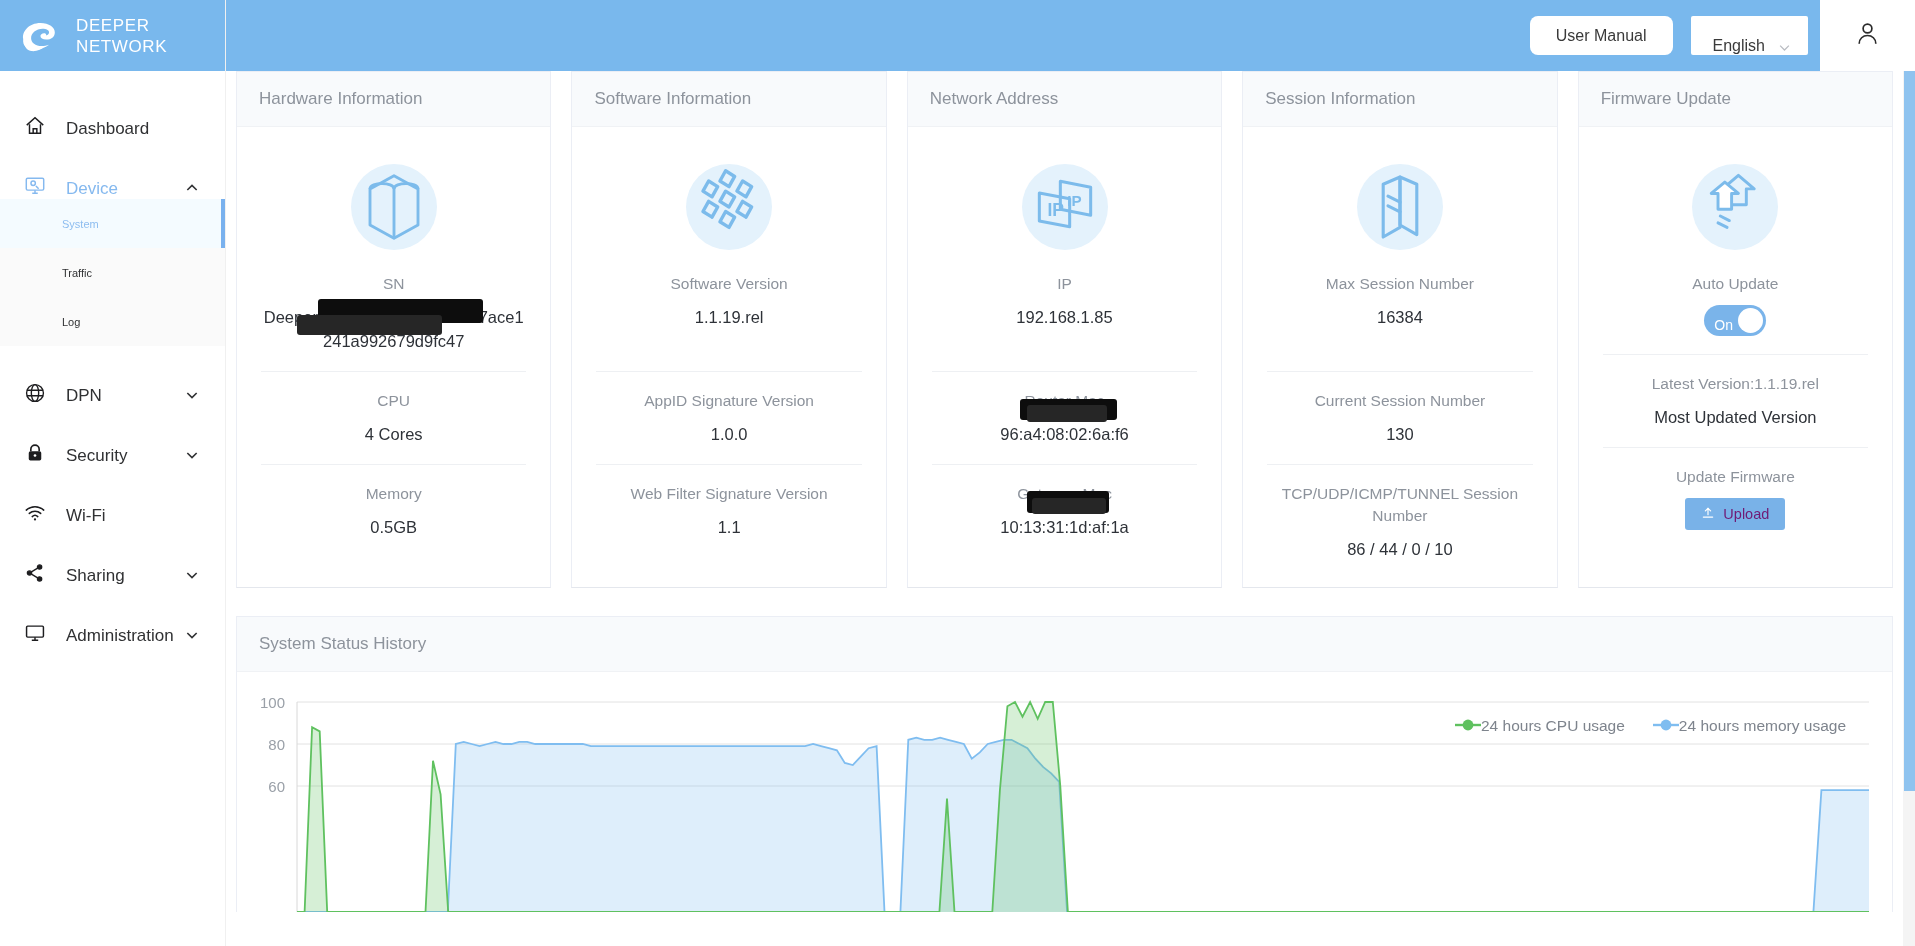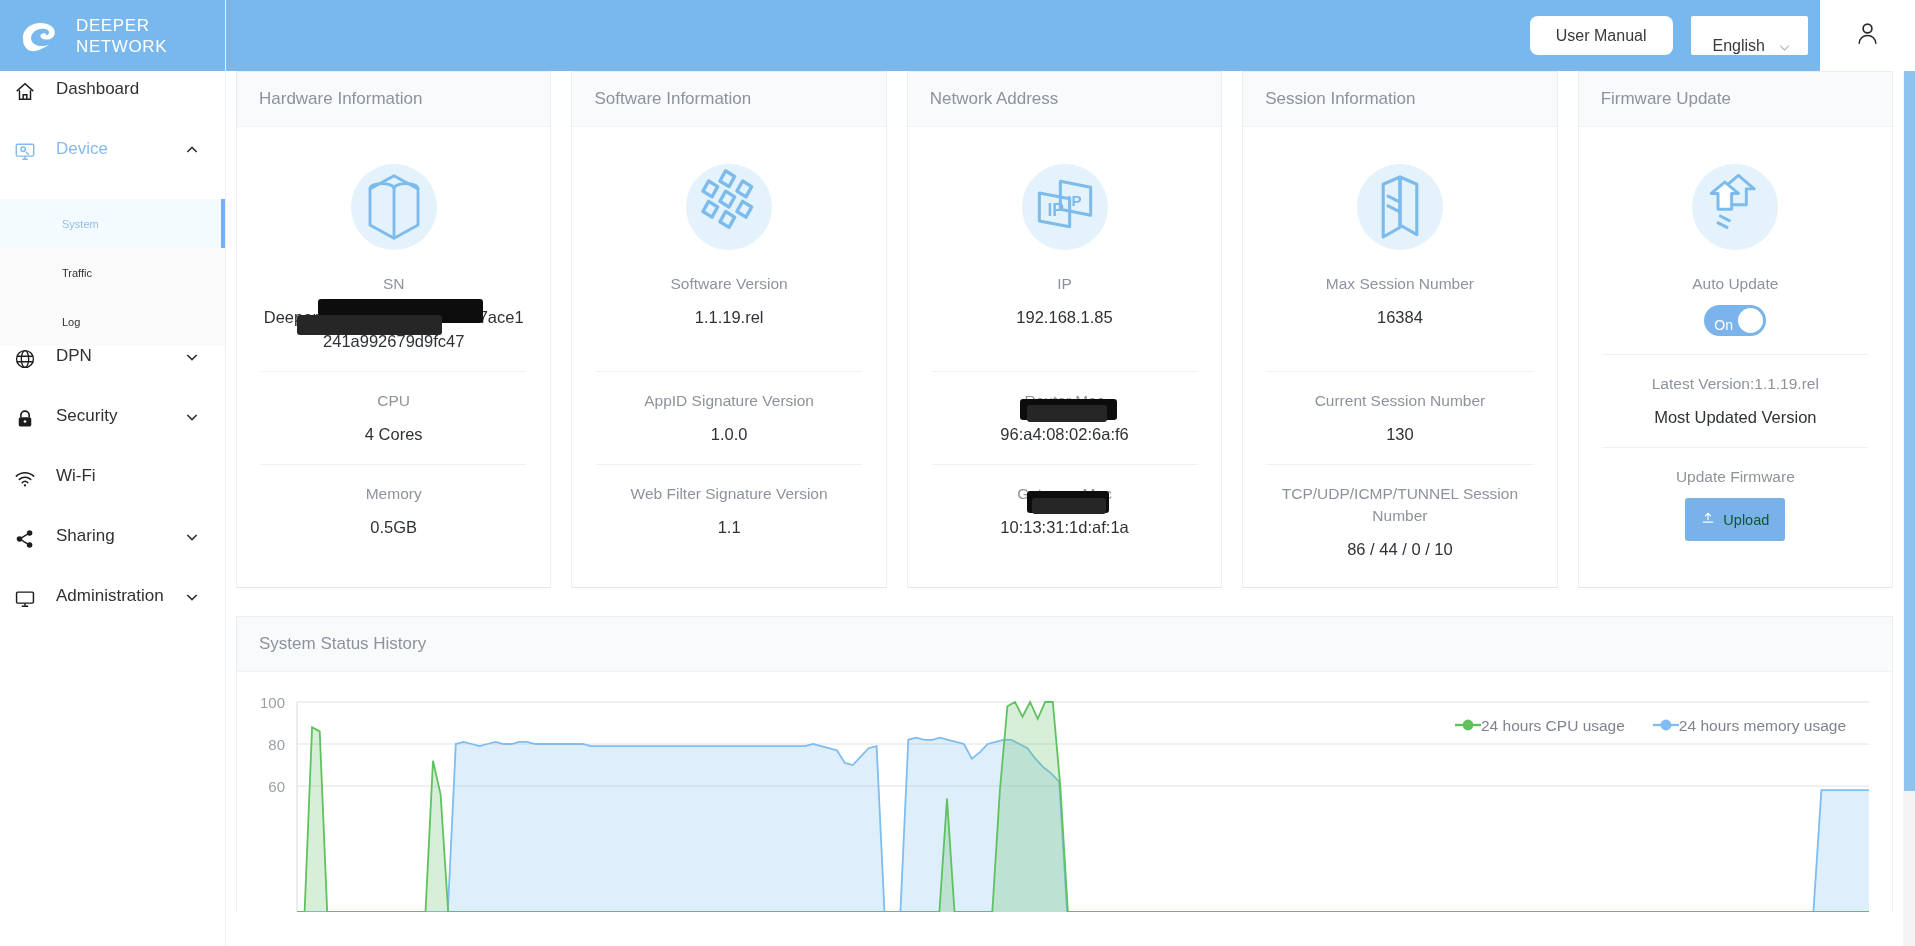--- a/index.html
+++ b/index.html
@@ -23,22 +23,22 @@
   }
   .brand-logo { width: 46px; height: 46px; flex: 0 0 46px; }
   .brand-text {
     color: #ffffff; font-size: 17px; line-height: 21px;
     letter-spacing: .6px; font-weight: 400;
   }
   .brand-text span { display: block; }
 
   .nav { padding-top: 8px; }
   .nav-item {
-    display: flex; align-items: flex-start; height: 60px;
-    padding-left: 12px; cursor: pointer; position: relative;
+    display: flex; align-items: flex-end; height: 60px;
+    padding-left: 22px; cursor: pointer; position: relative;
     color: #303133; font-size: 17px;
   }
   .nav-item .nav-icon {
     width: 26px; height: 26px; flex: 0 0 26px;
     display: flex; align-items: center; justify-content: center;
     margin-right: 18px; color: #1d1d1f;
   }
   .nav-item .nav-label { flex: 1 1 auto; }
   .nav-item .chev {
     width: 22px; height: 22px; margin-right: 22px;
@@ -123,22 +123,22 @@
     width: 62px; height: 31px; border-radius: 16px; background: #7ab4ea;
     display: inline-flex; align-items: center; justify-content: flex-start;
     padding: 8px 4px 0 10px; cursor: pointer; position: relative;
   }
   .toggle .t-label { color: #ffffff; font-size: 14px; line-height: 1; }
   .toggle .knob {
     width: 25px; height: 25px; border-radius: 50%; background: #ffffff;
     position: absolute; right: 3px; top: 3px;
   }
   .btn-upload {
-    background: #79b2e8; color: #14532d; border: none; border-radius: 3px;
-    height: 43px; padding: 0 16px; font-size: 14.5px; cursor: pointer;
+    background: #79b2e8; color: #701a75; border: none; border-radius: 3px;
+    height: 32px; padding: 0 16px; font-size: 14.5px; cursor: pointer;
     display: inline-flex; align-items: center; gap: 8px;
     font-family: "Liberation Sans", sans-serif;
   }
 
   
   .history {
     margin: 28px 22px 0 10px; border: 1px solid #ebeef5; border-bottom: none;
     background: #ffffff;
   }
   .chart-area { position: relative; height: 240px; padding: 0; }

